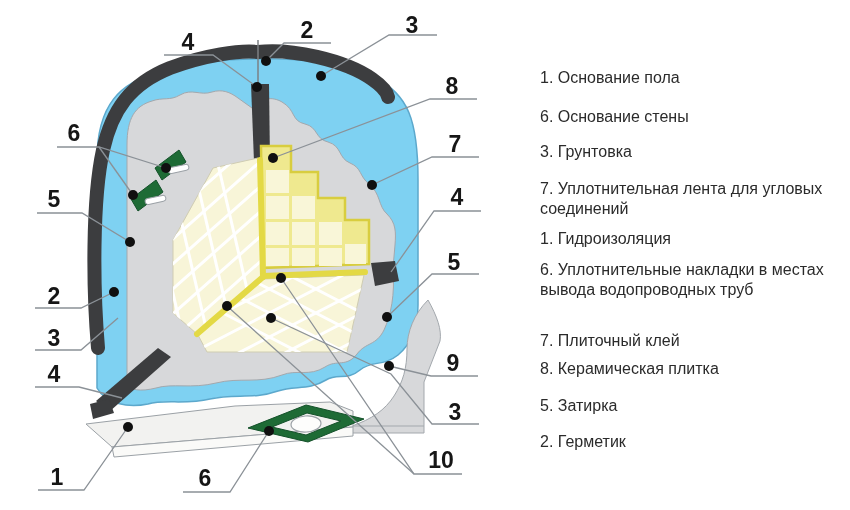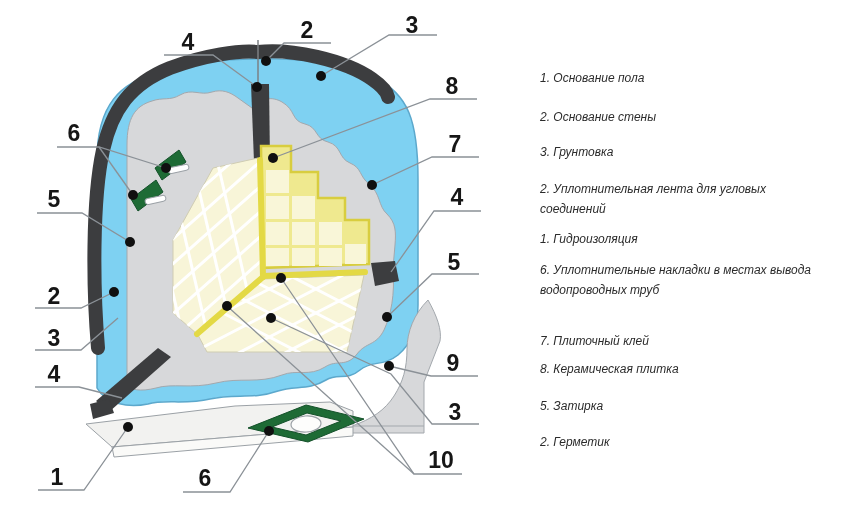--- a/index.html
+++ b/index.html
@@ -1,22 +1,22 @@
 <!DOCTYPE html>
 <html><head>
 <meta charset="utf-8">
 <style>
   html,body{margin:0;padding:0;background:#ffffff;}
   .stage{position:relative;width:850px;height:510px;background:#ffffff;overflow:hidden;
          font-family:"Liberation Sans",sans-serif;}
   .stage svg{position:absolute;left:0;top:0;}
   .co{position:absolute;transform:translate(-50%,-50%);font-weight:bold;font-size:23px;
       color:#161616;letter-spacing:0;}
-  .legend-item{position:absolute;left:540px;width:292px;font-size:12px;line-height:20px;
-      color:#2b2b2b;font-style:italic;}
+  .legend-item{position:absolute;left:540px;width:292px;font-size:16px;line-height:20px;
+      color:#2b2b2b;}
 </style>
 </head>
 <body>
 
 <div class="stage">
 
   <svg width="850" height="510" viewBox="0 0 850 510">
     <defs>
       <clipPath id="lw">
         <path d="M 258 158 L 262 277 L 197 334 L 173 313 L 173 240 L 213 168 Z"></path>
@@ -223,23 +223,23 @@
   <span class="co" style="left:452px;top:86px">8</span>
   <span class="co" style="left:455px;top:144px">7</span>
   <span class="co" style="left:457px;top:197px">4</span>
   <span class="co" style="left:454px;top:262px">5</span>
   <span class="co" style="left:453px;top:363px">9</span>
   <span class="co" style="left:455px;top:412px">3</span>
   <span class="co" style="left:441px;top:460px">10</span>
 
   <div>
     <div class="legend-item" style="top:68px">1. Основание пола</div>
-    <div class="legend-item" style="top:107px">2. Основание стены</div>
+    <div class="legend-item" style="top:107px">6. Основание стены</div>
     <div class="legend-item" style="top:142px">3. Грунтовка</div>
-    <div class="legend-item" style="top:179px">2. Уплотнительная лента для угловых соединений</div>
+    <div class="legend-item" style="top:179px">7. Уплотнительная лента для угловых соединений</div>
     <div class="legend-item" style="top:229px">1. Гидроизоляция</div>
     <div class="legend-item" style="top:260px">6. Уплотнительные накладки в местах вывода водопроводных труб</div>
     <div class="legend-item" style="top:331px">7. Плиточный клей</div>
     <div class="legend-item" style="top:359px">8. Керамическая плитка</div>
     <div class="legend-item" style="top:396px">5. Затирка</div>
     <div class="legend-item" style="top:432px">2. Герметик</div>
   </div>
 
 </div>
 

